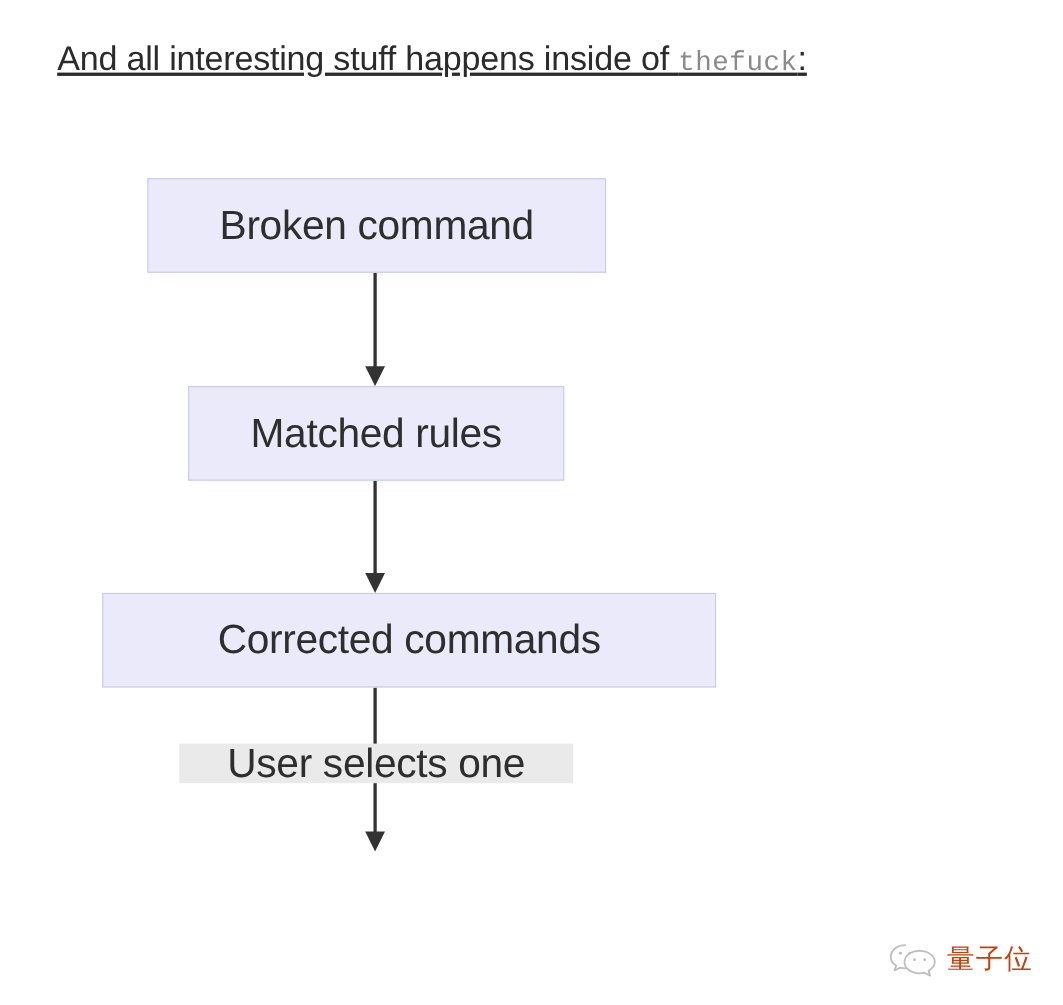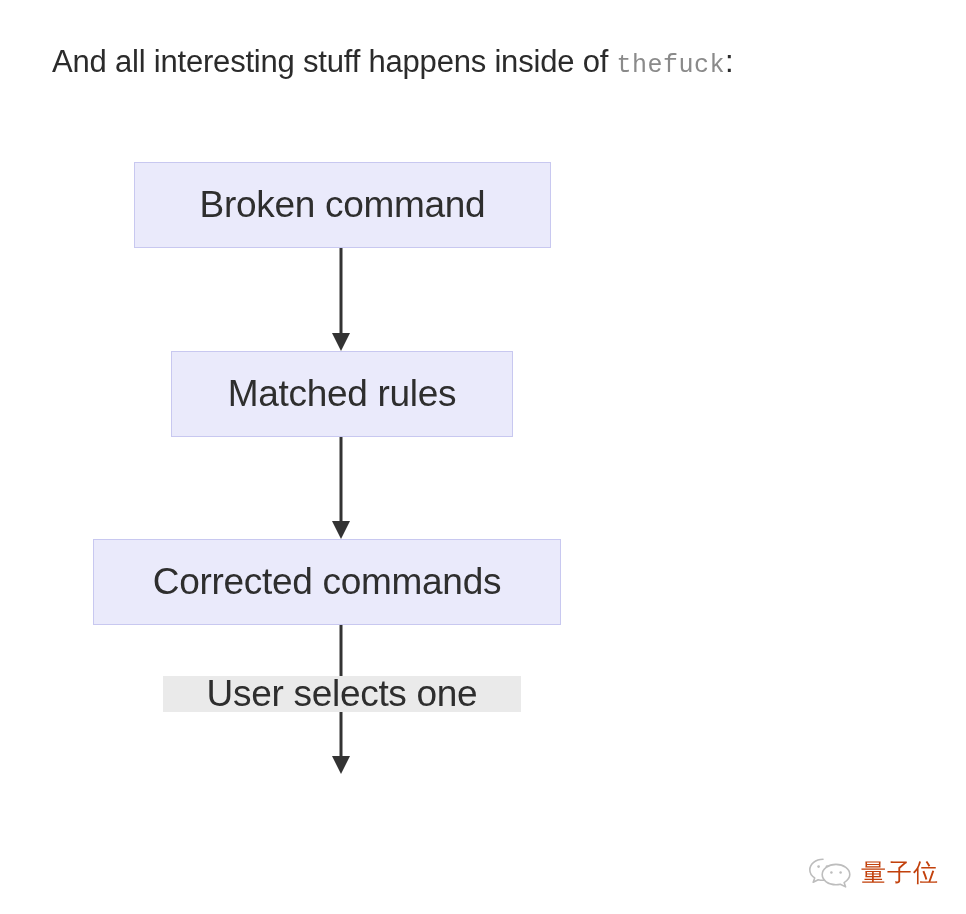--- a/index.html
+++ b/index.html
@@ -15,24 +15,25 @@
     font-family: "Liberation Sans", sans-serif;
     -webkit-font-smoothing: antialiased;
   }
 
   
   #caption {
     position: absolute;
     left: 52px;
     top: 32px;
     font-size: 31px;
-    line-height: 60px;
+    line-height: 44px;
     color: #2b2b2b;
     white-space: nowrap;
     letter-spacing: -0.2px;
+    text-decoration: underline;
   }
   #caption .code {
     font-family: "Liberation Mono", monospace;
     font-size: 25px;
     color: #8a8a8a;
     letter-spacing: 0.5px;
   }
   #caption .colon {
     color: #2b2b2b;
   }
@@ -63,21 +64,21 @@
     font-size: 37px;
     display: flex;
     align-items: center;
     justify-content: center;
     white-space: nowrap;
     letter-spacing: -0.3px;
   }
 
   #node-broken    { left: 131px; top: 162px; width: 417px; height: 86px; }
   #node-matched   { left: 168px; top: 351px; width: 342px; height: 86px; }
-  #node-corrected { left:  90px; top: 539px; width: 468px; height: 86px; }
+  #node-corrected { left:  90px; top: 539px; width: 558px; height: 86px; }
   #node-fixed     { left: 148px; top: 774px; width: 382px; height: 87px; }
 
   .edge-label {
     position: absolute;
     box-sizing: border-box;
     background: #eaeaea;
     color: #2e2e2e;
     font-size: 37px;
     display: flex;
     align-items: center;

